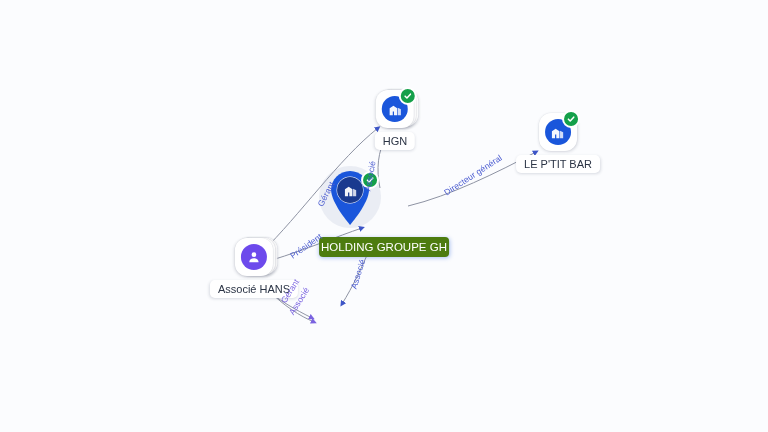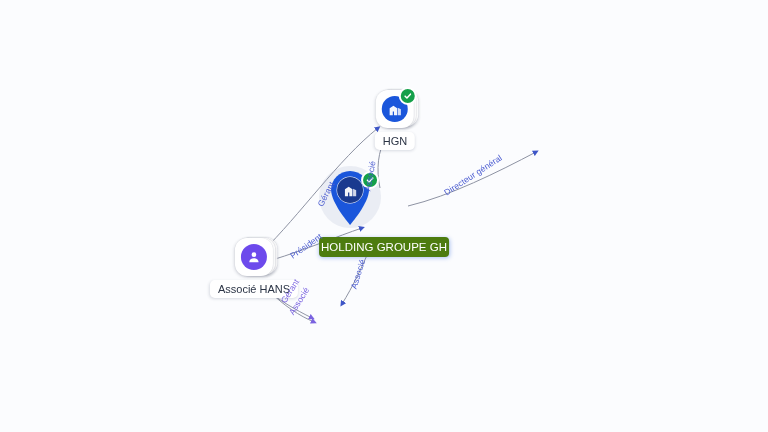--- a/index.html
+++ b/index.html
@@ -119,20 +119,37 @@
       </div>
       <div class="badge">
         <svg width="8" height="8" viewBox="0 0 24 24" fill="none" stroke="#ffffff" stroke-width="4.5" stroke-linecap="round" stroke-linejoin="round">
           <path d="M4 12.5 L9.5 18 L20 6.5"></path>
         </svg>
       </div>
     </div>
     <span class="label">HGN</span>
   </div>
 
+  <div class="node" style="left:558px;top:143px;">
+    <div class="stack">
+      <div class="card c0"></div>
+      <div class="disc company">
+        <svg width="15" height="15" viewBox="0 0 24 24" fill="#ffffff">
+          <path d="M3 21V10l6-4 6 4v11h-5v-6H8v6z" opacity=".95"></path>
+          <path d="M16 21V9l5 2.6V21z" opacity=".8"></path>
+        </svg>
+      </div>
+      <div class="badge">
+        <svg width="8" height="8" viewBox="0 0 24 24" fill="none" stroke="#ffffff" stroke-width="4.5" stroke-linecap="round" stroke-linejoin="round">
+          <path d="M4 12.5 L9.5 18 L20 6.5"></path>
+        </svg>
+      </div>
+    </div>
+    <span class="label">LE P'TIT BAR</span>
+  </div>
 
   <div class="node" style="left:384px;top:212px;">
     <div class="pin-wrap">
       <div class="halo"></div>
       <svg class="pin" viewBox="0 0 46 58">
         <path d="M23 2C12.5 2 4 10.4 4 20.8 4 34.2 23 56 23 56s19-21.8 19-35.2C42 10.4 33.5 2 23 2z" fill="#1a56db"></path>
         <circle cx="23" cy="21" r="13.5" fill="#ffffff"></circle>
       </svg>
       <div class="pin-inner">
         <svg width="15" height="15" viewBox="0 0 24 24" fill="#ffffff">

